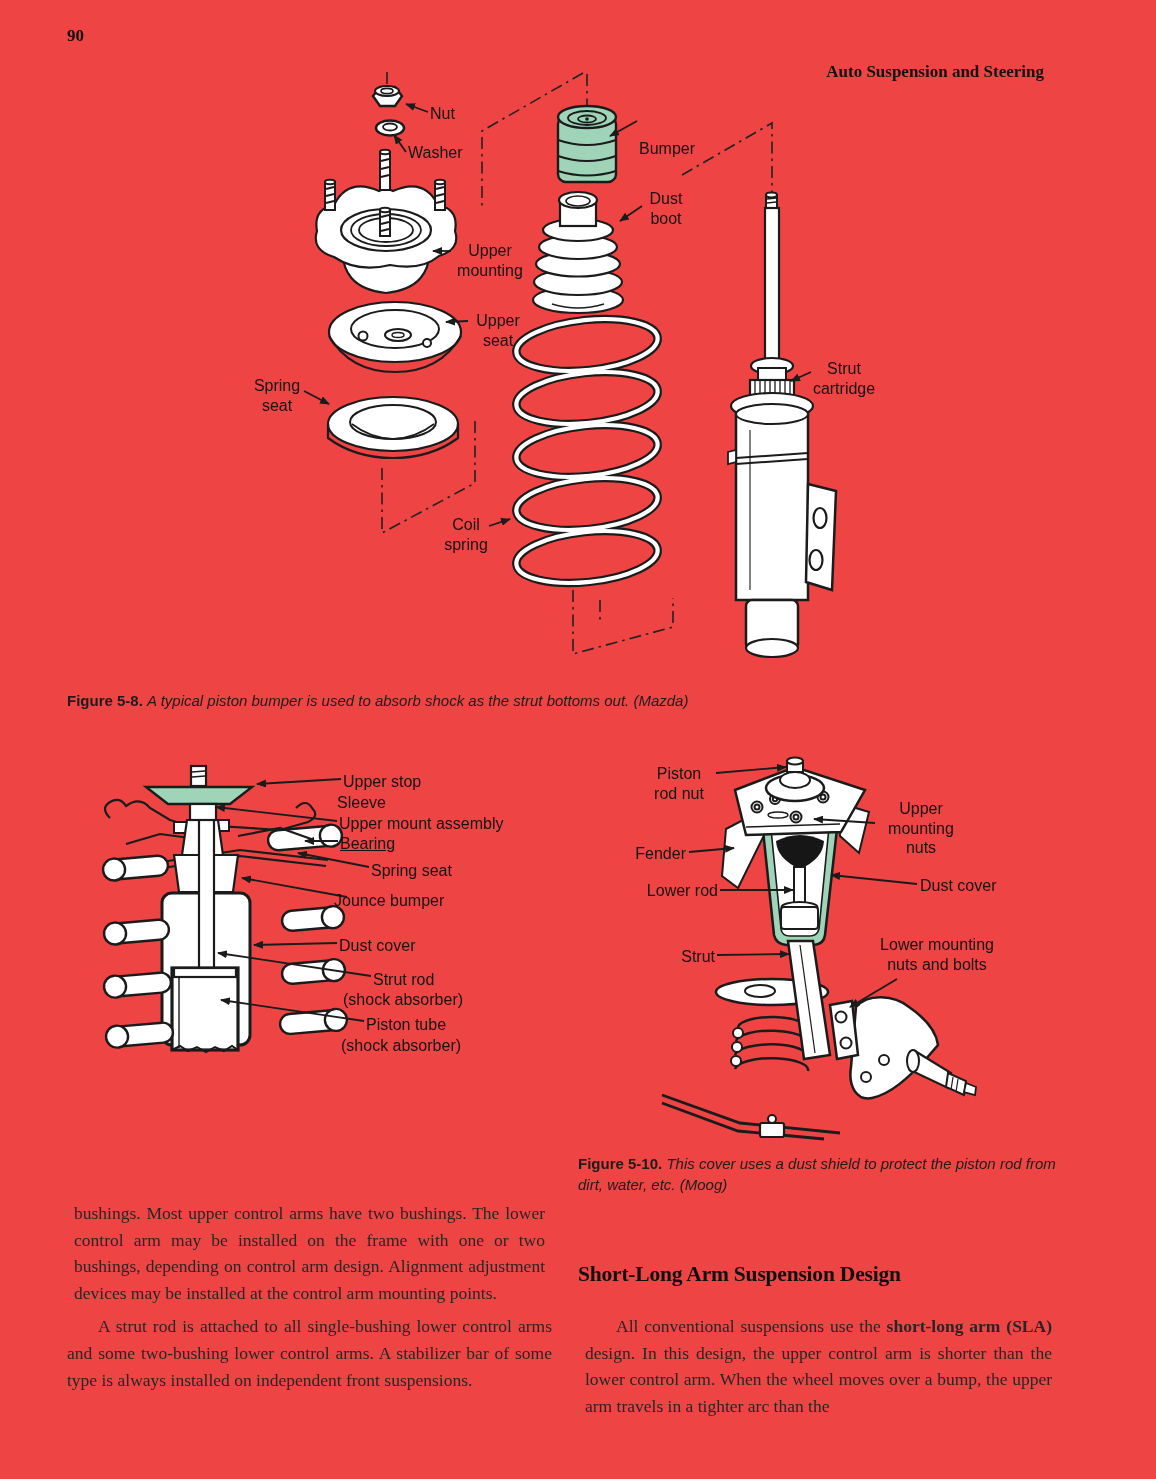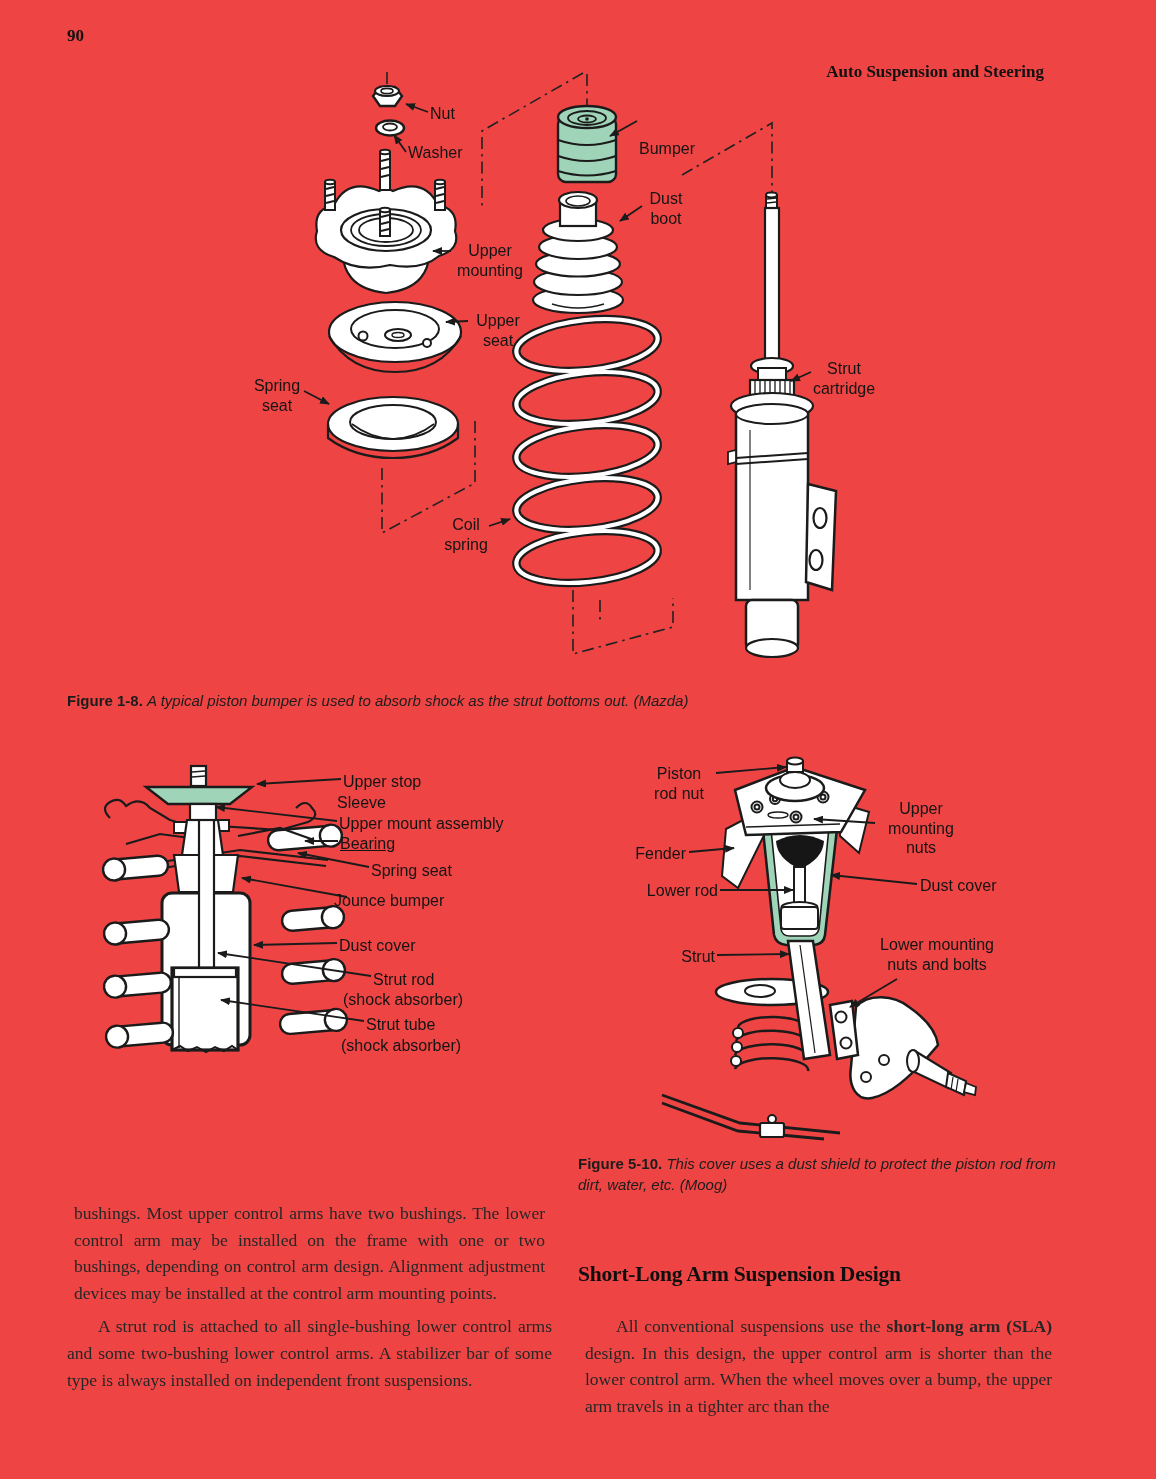--- a/index.html
+++ b/index.html
@@ -200,21 +200,21 @@
     <div class="lbl ctr" style="left:222px;top:181px;width:76px;">Upper mounting</div>
     <div class="lbl ctr" style="left:240px;top:251px;width:56px;">Upper seat</div>
     <div class="lbl ctr" style="left:20px;top:316px;width:54px;">Spring seat</div>
     <div class="lbl ctr" style="left:211px;top:455px;width:50px;">Coil spring</div>
     <div class="lbl" style="left:409px;top:47px;margin-top:32px;">Bumper</div>
     <div class="lbl ctr" style="left:414px;top:129px;width:44px;">Dust boot</div>
     <div class="lbl ctr" style="left:582px;top:299px;width:64px;">Strut cartridge</div>
   </div>
 
   <div class="caption" style="left:67px;top:691px;width:830px;">
-    <span class="cl">Figure 1-8.</span>
+    <span class="cl">Figure 5-8.</span>
     <span class="ct">A typical piston bumper is used to absorb shock as the strut bottoms out. (Mazda)</span>
   </div>
 
   <div class="fig" style="left:90px;top:762px;width:485px;height:305px;">
     <svg width="485" height="305" viewBox="0 0 485 305">
       <defs>
         <marker id="ar2" markerWidth="10" markerHeight="8" refX="9" refY="4" orient="auto" markerUnits="userSpaceOnUse">
           <path d="M0,0 L10,4 L0,8 Z" fill="#1b1b1b"></path>
         </marker>
       </defs>
@@ -310,21 +310,21 @@
 
     <div class="lbl" style="left:253px;top:10px;">Upper stop</div>
     <div class="lbl" style="left:247px;top:31px;">Sleeve</div>
     <div class="lbl" style="left:249px;top:52px;">Upper mount assembly</div>
     <div class="lbl" style="left:250px;top:72px;text-decoration:underline;">Bearing</div>
     <div class="lbl" style="left:281px;top:99px;">Spring seat</div>
     <div class="lbl" style="left:244px;top:129px;">Jounce bumper</div>
     <div class="lbl" style="left:249px;top:174px;">Dust cover</div>
     <div class="lbl" style="left:283px;top:208px;">Strut rod</div>
     <div class="lbl" style="left:253px;top:228px;">(shock absorber)</div>
-    <div class="lbl" style="left:276px;top:253px;">Strut tube</div>
+    <div class="lbl" style="left:276px;top:253px;">Piston tube</div>
     <div class="lbl" style="left:251px;top:274px;">(shock absorber)</div>
   </div>
 
 
   <div class="fig" style="left:610px;top:755px;width:460px;height:395px;">
     <svg width="460" height="395" viewBox="0 0 460 395">
       <defs>
         <marker id="ar3" markerWidth="10" markerHeight="8" refX="9" refY="4" orient="auto" markerUnits="userSpaceOnUse">
           <path d="M0,0 L10,4 L0,8 Z" fill="#1b1b1b"></path>
         </marker>

